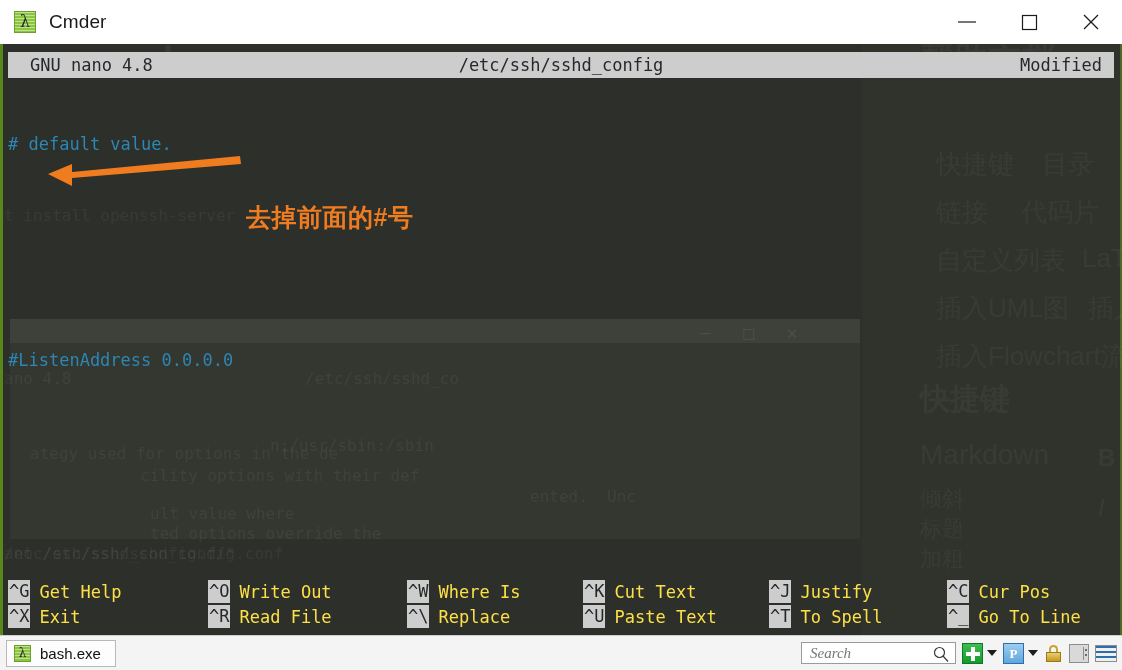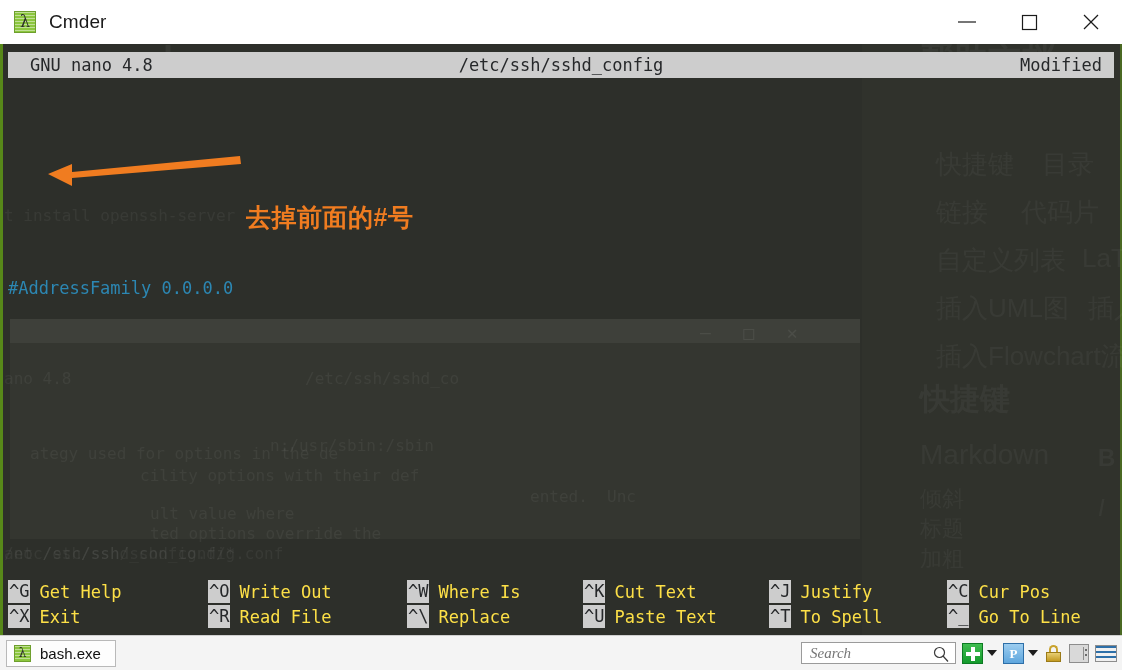--- a/index.html
+++ b/index.html
@@ -255,23 +255,24 @@
 
     <div class="bleed-txt" style="left:700px;top:278px;font-size:18px;color:rgba(255,255,255,0.07);">—   □   ✕</div>
 
     <div class="nano-bar" style="top:8px;">
       <span class="nb-ver">GNU nano 4.8</span>
       <span class="nb-file">/etc/ssh/sshd_config</span>
       <span class="nb-mod">Modified</span>
     </div>
 
     <div class="code">
+      <span class="ln cmt"># default value.</span>
       <span class="ln plain"></span>
       <span class="ln plain"></span>
-      <span class="ln cmt">#AddressFamily 0.0.0.0</span>
+      <span class="ln cmt">#ListenAddress 0.0.0.0</span>
       
       
       
       
       
       
       
       
       
       

